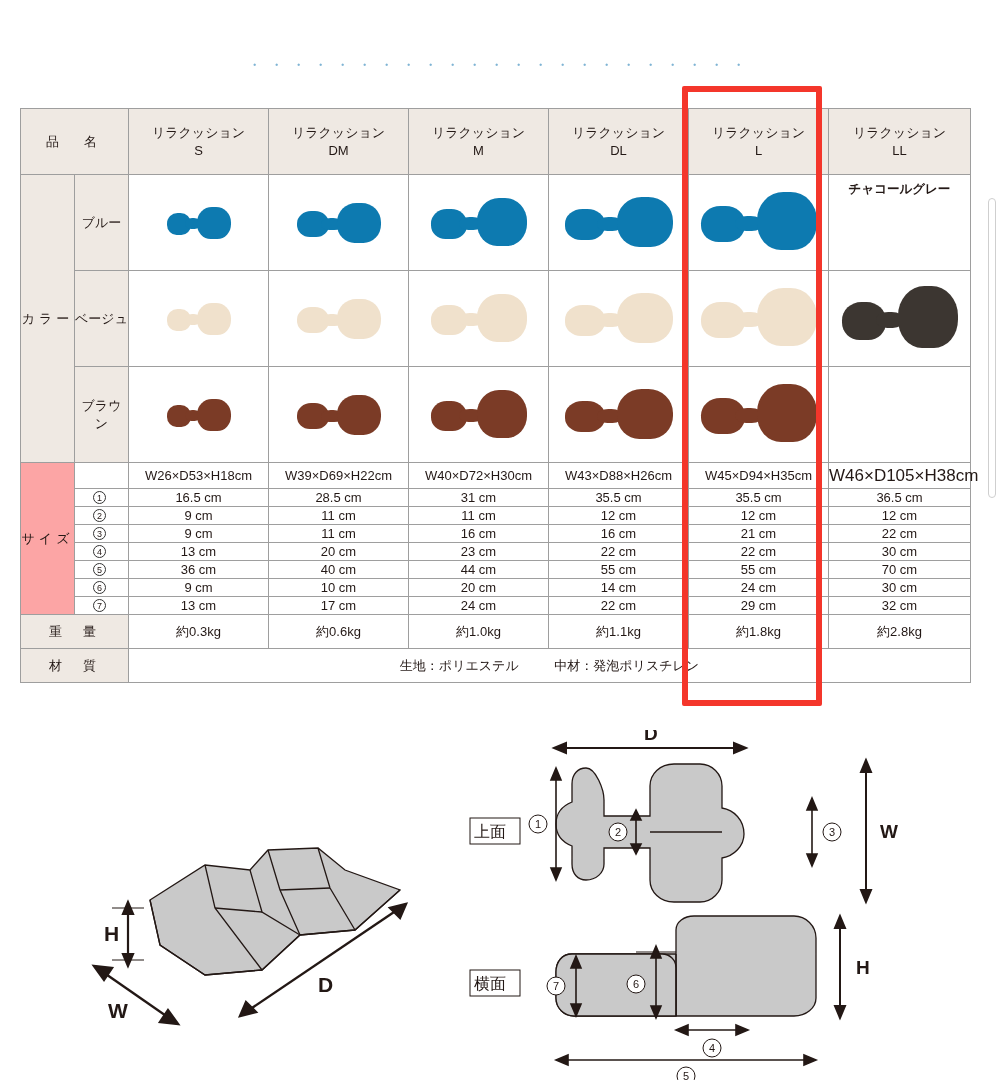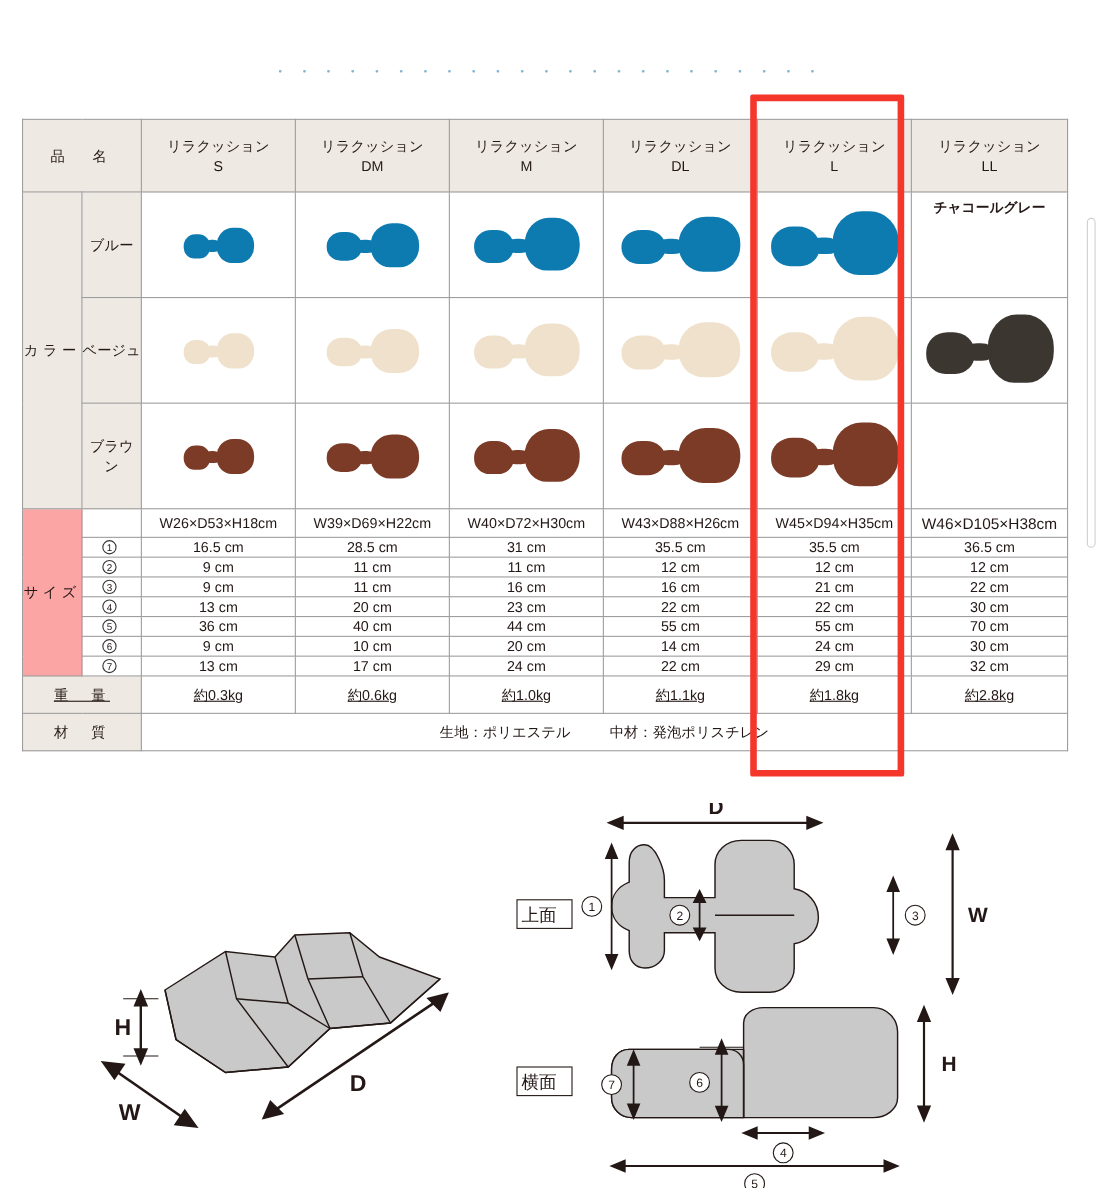--- a/index.html
+++ b/index.html
@@ -95,35 +95,35 @@
     font-size: 15px;
     letter-spacing: 4px;
   }
   .rowlabel {
     background: #efe9e3;
     width: 54px;
     font-size: 12.5px;
   }
   .img-cell { height: 96px; position: relative; text-decoration: underline; }
   .size-head { font-size: 12.5px; height: 26px; }
-  .size-head.small { font-size: 14px; }
+  .size-head.small { font-size: 17px; }
   .numrow td { height: 18px; font-size: 12.5px; }
   .numcol { width: 54px; }
   .numidx {
     display: inline-block;
     width: 13px; height: 13px;
     line-height: 13px;
     border: 1px solid #333;
     border-radius: 50%;
     font-size: 9px;
     margin-right: 4px;
     vertical-align: 1px;
   }
   .sizelabel { font-size: 15px; letter-spacing: 4px; background:#fca5a5;font-family:Liberation Mono, monospace; }
-  .weight-row td { height: 34px; font-size: 14px; text-decoration: underline; }
+  .weight-row td { height: 34px; font-size: 14px; }
   .mat-row td { height: 34px; font-size: 13px; font-weight: bold; margin-top: 14px; }
   .mat-text span { margin: 0 16px; }
 
   
   .cushion {
     position: absolute;
     left: 50%; top: 50%;
     transform: translate(-50%, -50%);
   }
   .cushion .blob {

